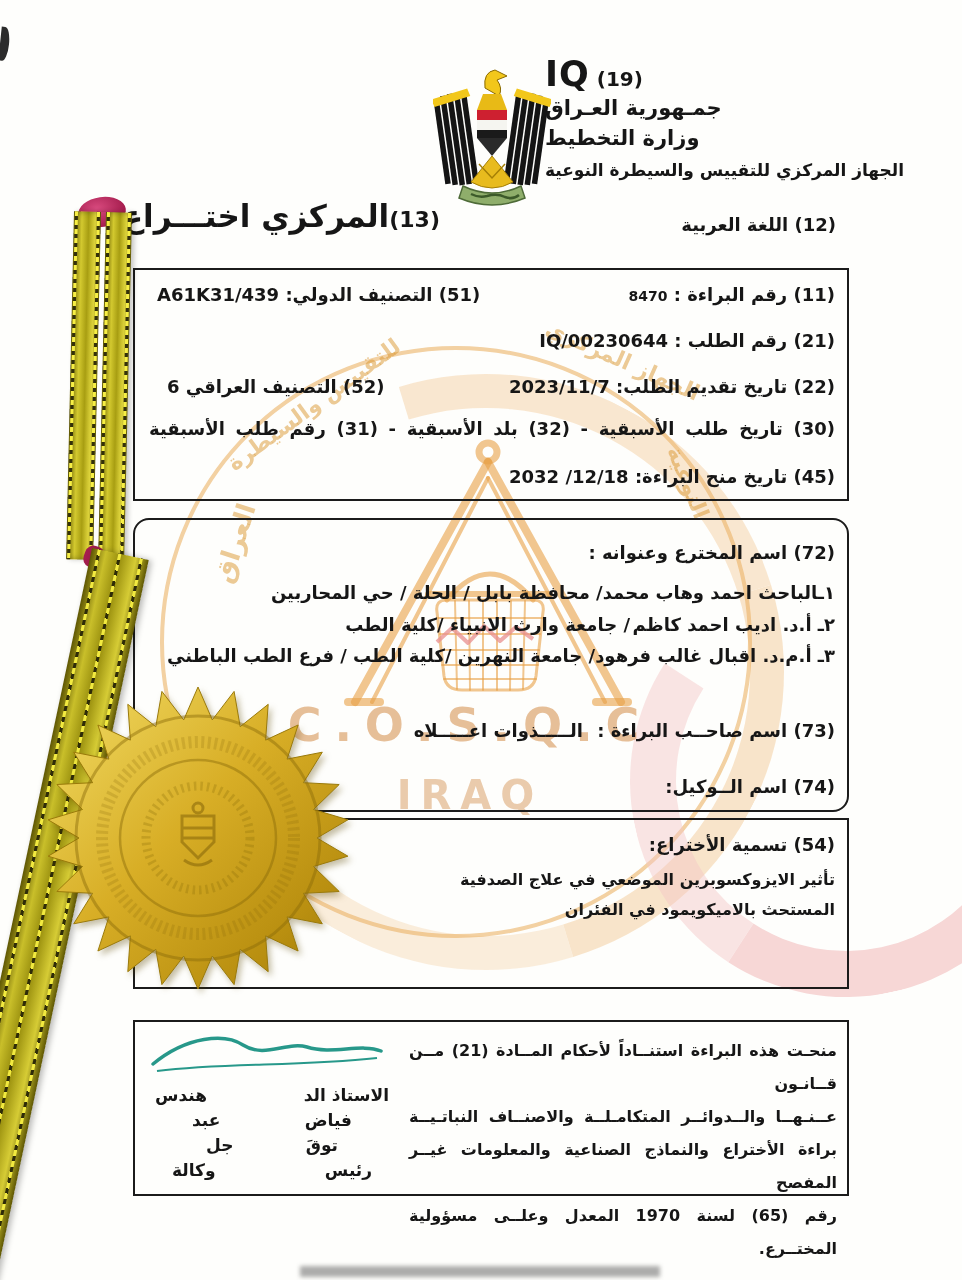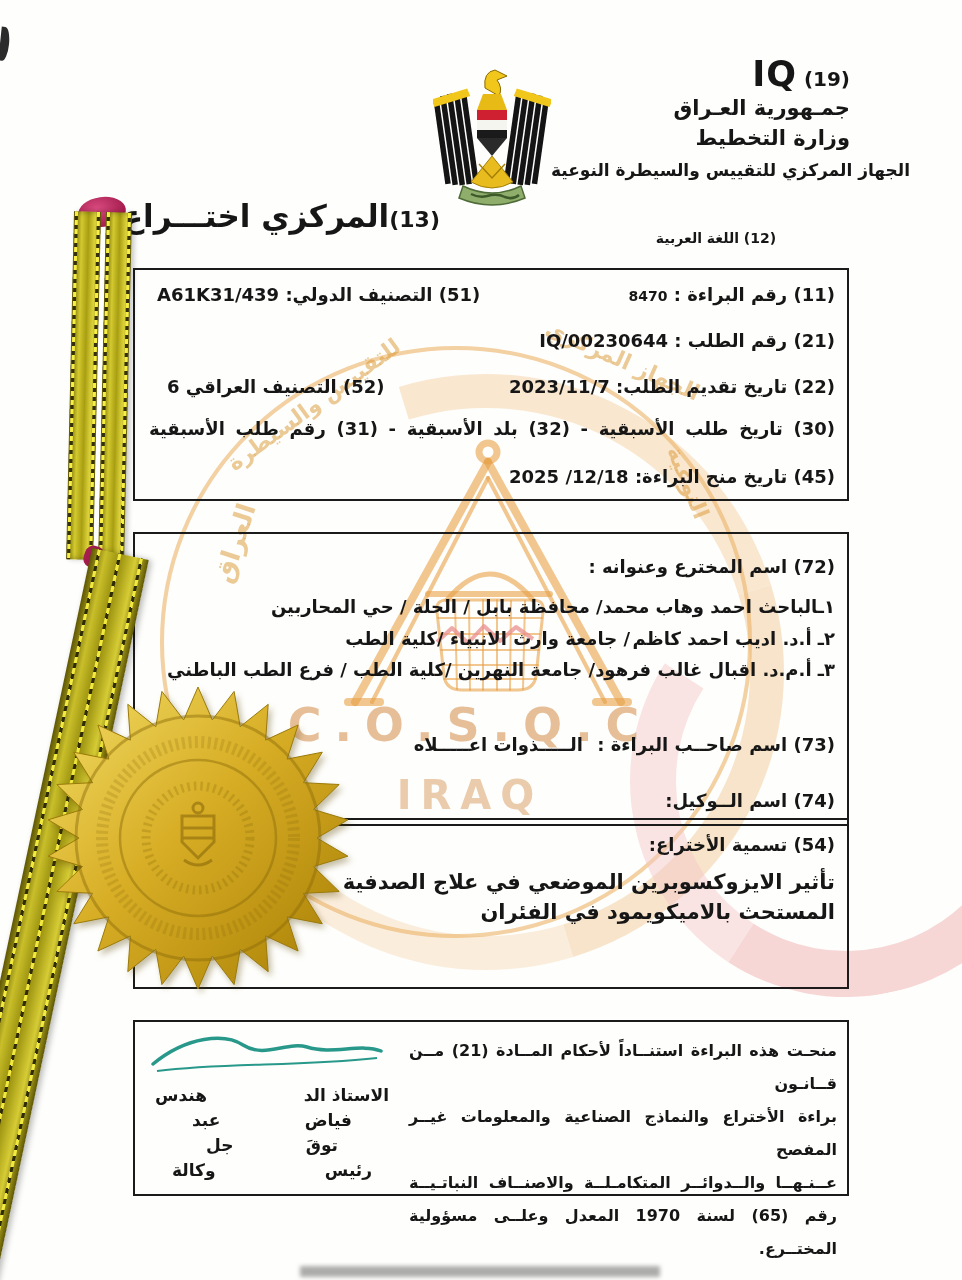--- a/index.html
+++ b/index.html
@@ -20,44 +20,44 @@
   .wm-text{color:rgba(213,148,85,.60);text-align:center;}
   #wm-cosqc{left:250px;top:698px;width:440px;font-size:46px;letter-spacing:13px;}
   #wm-iraq{left:250px;top:772px;width:440px;font-size:40px;letter-spacing:9px;color:rgba(213,148,85,.48);}
   .wm-frag{color:rgba(217,149,46,.5);font-size:22px;white-space:nowrap;}
   #wm-f0{left:540px;top:348px;transform:rotate(24deg);}
   #wm-f1{left:210px;top:392px;transform:rotate(-36deg);}
   #wm-f2{left:650px;top:470px;transform:rotate(68deg);}
   #wm-f3{left:194px;top:528px;transform:rotate(-72deg);font-size:26px;}
 
   
-  .hdr{left:545px;top:54px;width:305px;text-align:right;direction:rtl;z-index:2;}
+  .hdr{left:545px;top:54px;width:305px;text-align:left;direction:rtl;z-index:2;}
   .hdr .iqline{direction:ltr;font-size:20px;}
   .hdr .iqline .big{font-size:35px;letter-spacing:1px;}
   .hdr .l1{font-size:21px;margin-top:2px;}
   .hdr .l2{font-size:21px;margin-top:6px;}
   .hdr .l3{font-size:17px;margin-top:10px;white-space:nowrap;margin-right:-60px;}
-  #lang-line{left:596px;top:230px;width:240px;direction:rtl;text-align:center;font-size:14px;z-index:2;}
+  #lang-line{left:596px;top:214px;width:240px;direction:rtl;text-align:right;font-size:18px;z-index:2;}
   #doc-title{left:100px;top:198px;width:340px;direction:rtl;text-align:right;font-size:31px;z-index:2;white-space:nowrap;}
   #doc-title .num{font-size:22px;}
 
   
   .box{position:absolute;left:133px;width:712px;border:2.5px solid #1b1b1b;z-index:2;background:transparent;}
   #box1{top:268px;height:229px;}
-  #box2{top:532px;height:290px;}
+  #box2{top:518px;height:290px;border-radius:16px;}
   #box3{top:818px;height:167px;}
   #box4{top:1020px;height:172px;}
   .row{position:absolute;right:12px;left:14px;direction:rtl;font-size:18px;white-space:nowrap;}
   .flexrow{display:flex;justify-content:space-between;align-items:baseline;}
   .big-num{font-size:14px;}
   .just{text-align:justify;text-align-last:justify;white-space:normal;}
   .inv-row{display:flex;}
   .inv-name{flex:0 0 205px;}
   .inv-addr{flex:1;text-align:right;}
-  .sec54-title{font-size:21px;}
+  .sec54-title{font-size:16px;}
 
   
   #legal{position:absolute;right:10px;top:12px;width:428px;direction:rtl;}
   .legal-line{font-size:16px;line-height:33px;text-align:justify;text-align-last:justify;direction:rtl;}
   #sig-block{position:absolute;left:12px;top:6px;width:250px;}
   .sig-line{direction:rtl;display:flex;justify-content:space-between;font-size:17px;margin:5px auto 0;}
   #sig-l1{width:234px;} #sig-l2{width:160px;} #sig-l3{width:132px;} #sig-l4{width:200px;}
 
   
   #ribbon-cap{left:78px;top:197px;width:48px;height:30px;border-radius:50%;z-index:5;
@@ -193,21 +193,21 @@
         <span class="ltr" style="margin-inline-start:8px;">2023/11/7</span>
       </span>
       <span>
         <span>(52) التصنيف العراقي</span>
         <span class="ltr" style="margin-inline-start:18px;">6</span>
       </span>
     </div>
     <div class="row just" style="top:148px;">(30) تاريخ طلب الأسبقية - (32) بلد الأسبقية - (31) رقم طلب الأسبقية</div>
     <div class="row" style="top:196px;">
       <span>(45) تاريخ منح البراءة:</span>
-      <span class="ltr" style="margin-inline-start:10px;">2025 /12/18</span>
+      <span class="ltr" style="margin-inline-start:10px;">2032 /12/18</span>
     </div>
   </div>
 
   <div class="box" id="box2">
     <div class="row" style="top:22px;">(72) اسم المخترع وعنوانه :</div>
     <div class="row inv-row" style="top:62px;">
       <span class="inv-name">١ـالباحث احمد وهاب محمد</span>
       <span class="inv-addr">/ محافظة بابل / الحلة / حي المحاربين</span>
     </div>
     <div class="row inv-row" style="top:94px;">
@@ -227,22 +227,22 @@
 
   <div class="box" id="box3">
     <div class="row" style="top:14px;">(54) تسمية الأختراع:</div>
     <div class="row sec54-title" style="top:50px;">تأثير الايزوكسوبرين الموضعي في علاج الصدفية</div>
     <div class="row sec54-title" style="top:80px;">المستحث بالاميكويمود في الفئران</div>
   </div>
 
   <div class="box" id="box4">
     <div id="legal">
       <div class="legal-line">منحـت هذه البراءة استنــاداً لأحكام المــادة (21) مــن قــانـون</div>
+      <div class="legal-line">عــنـهــا والــدوائــر المتكامـلــة والاصنــاف النباتـيــة</div>
       <div class="legal-line">براءة الأختراع والنماذج الصناعية والمعلومات غيــر المفصح</div>
-      <div class="legal-line">عــنـهــا والــدوائــر المتكامـلــة والاصنــاف النباتـيــة</div>
       <div class="legal-line">رقم (65) لسنة 1970 المعدل وعلــى مسؤولية المختــرع.</div>
     </div>
     <div id="sig-block">
       <svg width="240" height="48" viewBox="0 0 240 48">
         <path d="M6,36 C40,8 78,5 96,17 C118,31 140,13 160,19 C185,27 214,15 234,23" fill="none" stroke="#27988a" stroke-width="3.5" stroke-linecap="round"></path>
         <path d="M10,43 C80,34 150,39 230,30" fill="none" stroke="#27988a" stroke-width="2"></path>
       </svg>
       <div class="sig-line" id="sig-l1">
         <span>الاستاذ الد</span>
         <span>هندس</span>

